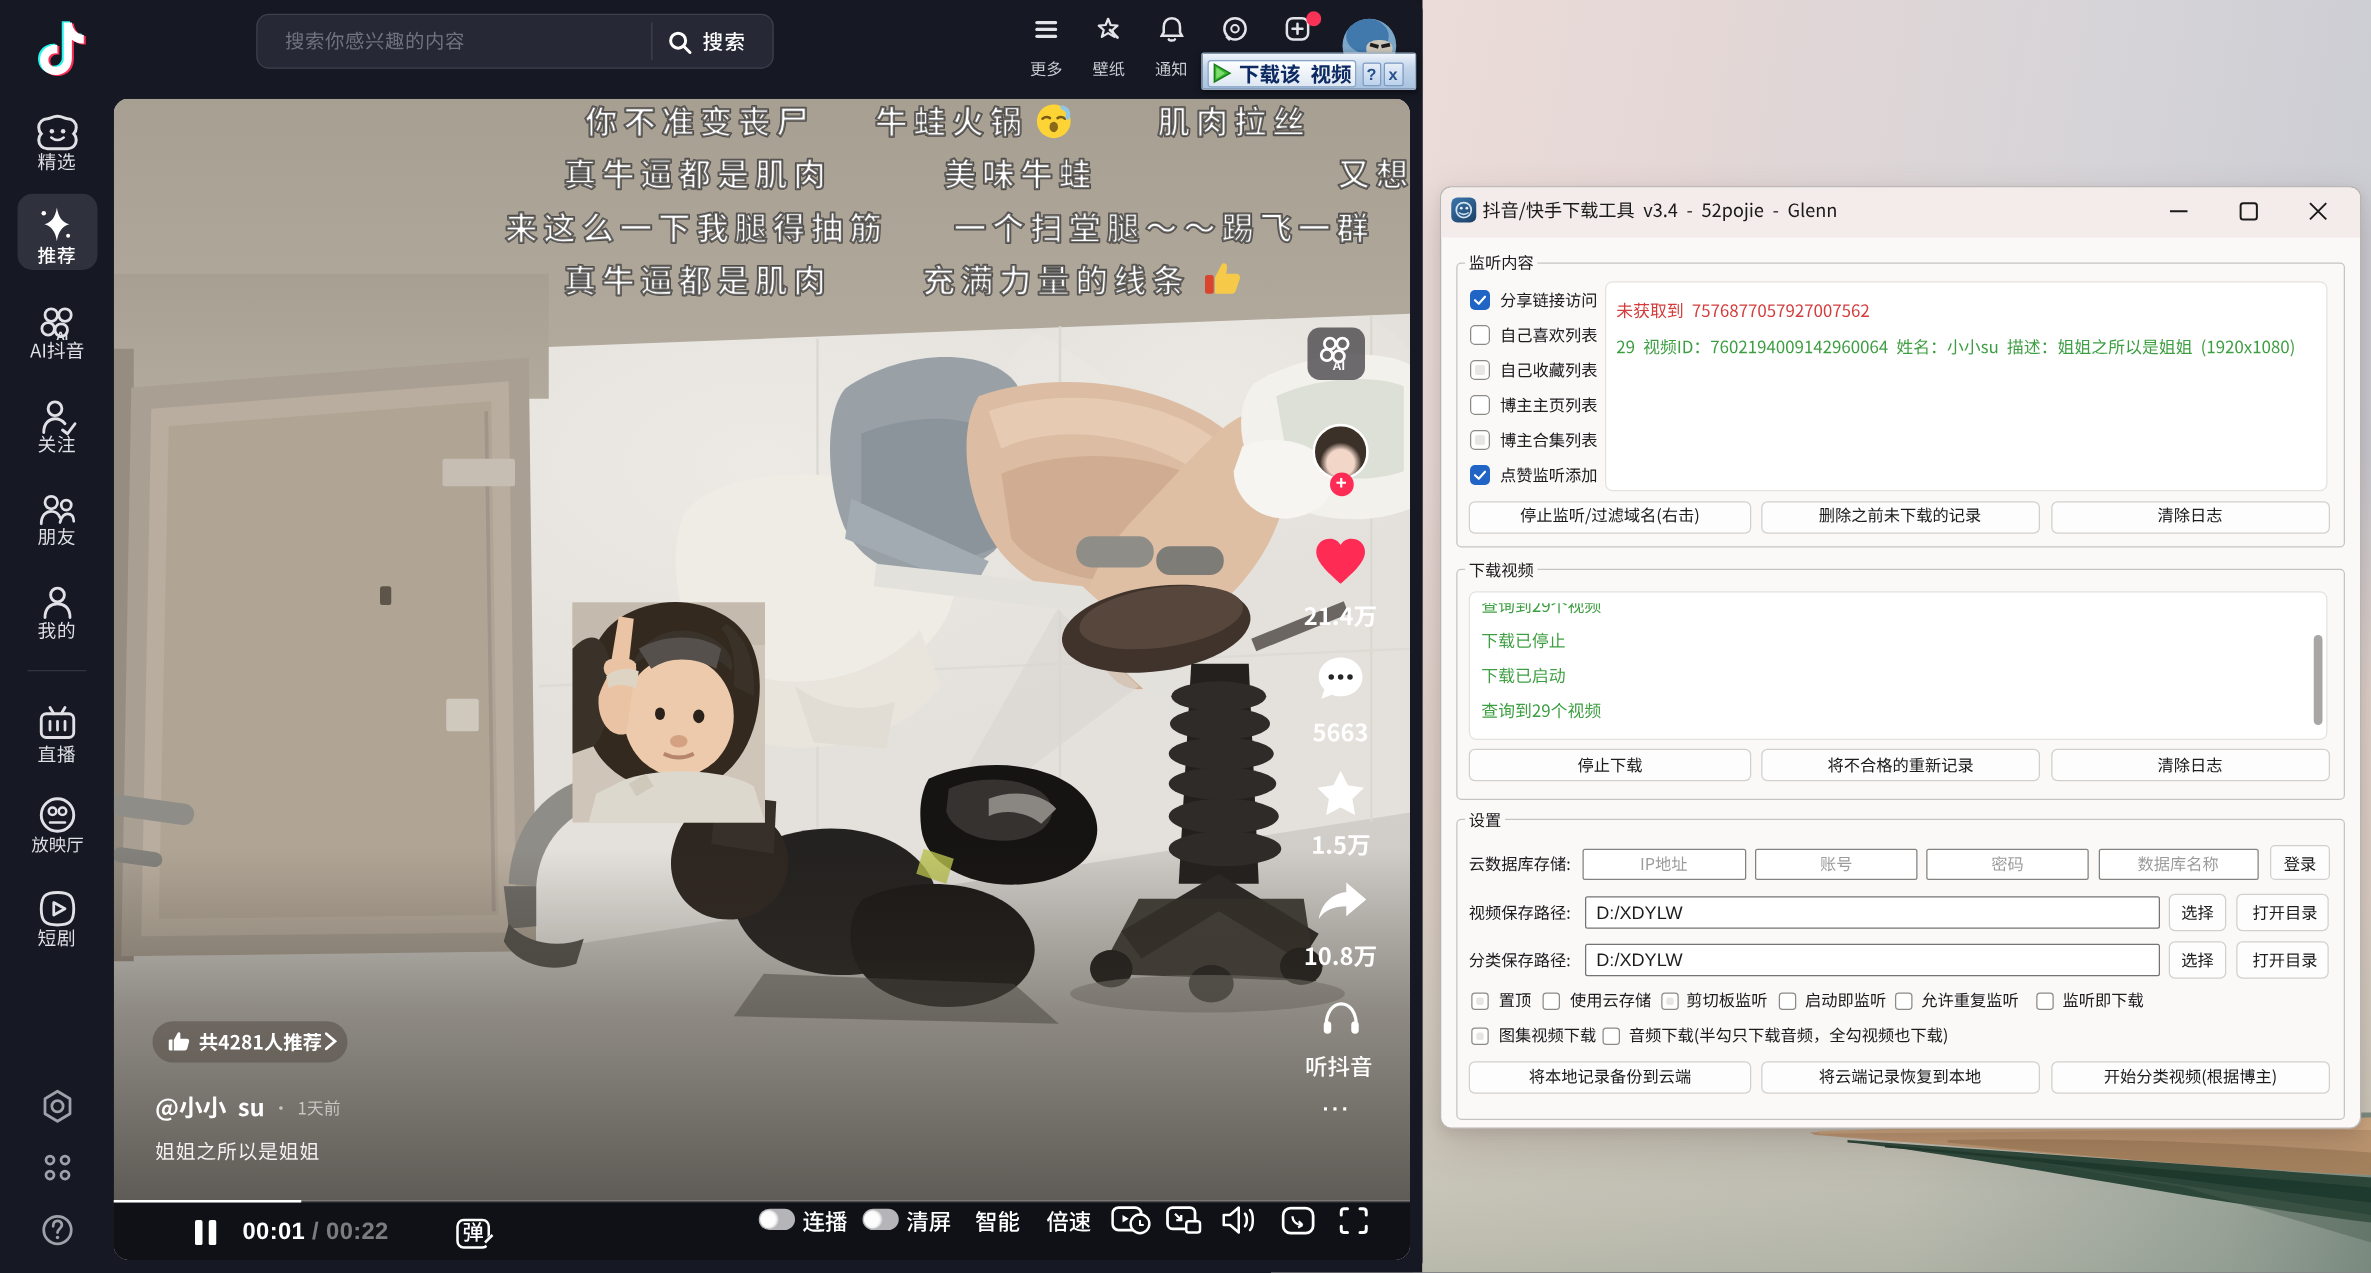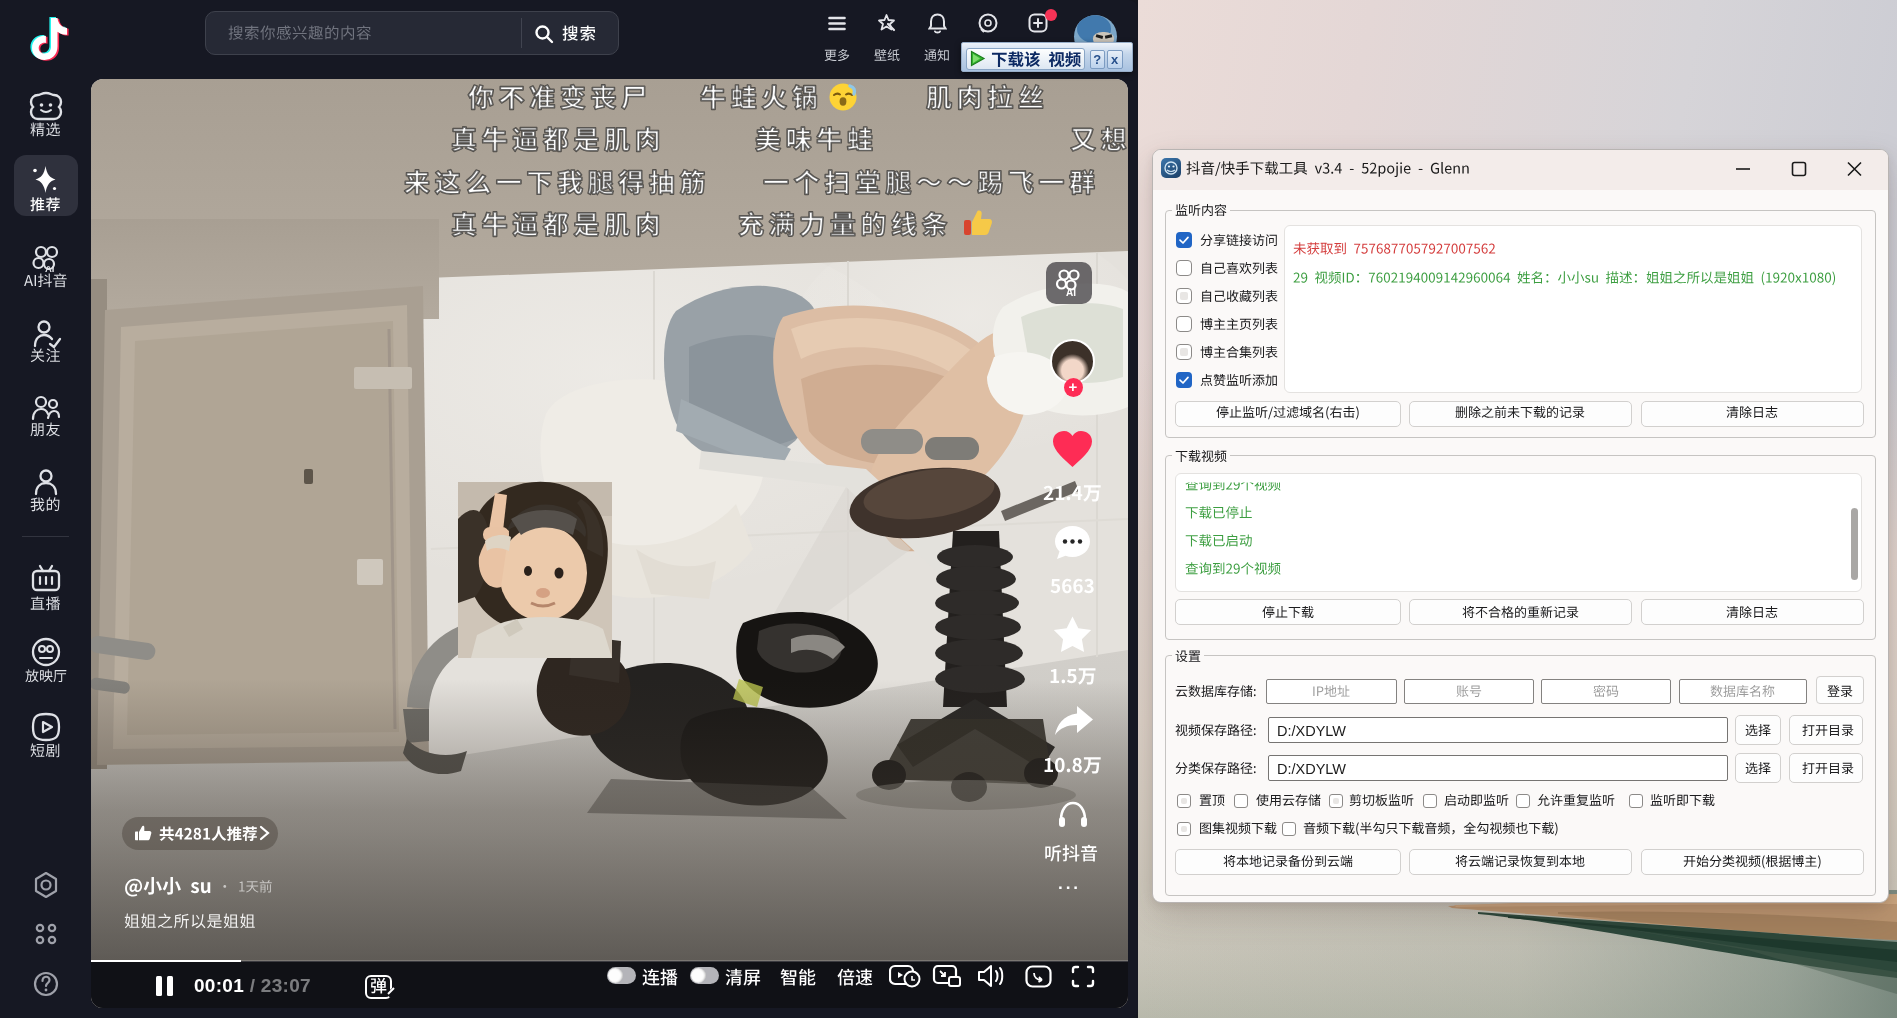--- a/index.html
+++ b/index.html
@@ -296,21 +296,21 @@
 </svg>
 <svg class="abs" style="left:258px;top:825px" width="12" height="16" viewBox="0 0 12 16">
  <path d="M3,2 L10,8 L3,14" stroke="#fff" stroke-width="2.2" fill="none" stroke-linecap="round"></path>
 </svg>
 
 <div class="abs" style="left:91px;top:961px;width:1037px;height:47px;background:#101116;border-radius:0 0 12px 12px"></div>
 <div class="abs" style="left:91px;top:959.5px;width:1037px;height:2.5px;background:rgba(255,255,255,0.18)"></div>
 <div class="abs" style="left:91px;top:959.5px;width:150px;height:2.5px;background:#fff"></div>
 <div class="abs" style="left:155.5px;top:976px;width:6.2px;height:19.5px;background:#fff;border-radius:1.5px"></div>
 <div class="abs" style="left:166.5px;top:976px;width:6.2px;height:19.5px;background:#fff;border-radius:1.5px"></div>
-<div class="abs" style="left:194px;top:975px;font-size:19px;font-weight:bold;color:#fff;letter-spacing:0.3px">00:01 <span style="color:rgba(255,255,255,0.45)">/ 23:07</span></div>
+<div class="abs" style="left:194px;top:975px;font-size:19px;font-weight:bold;color:#fff;letter-spacing:0.3px">00:01 <span style="color:rgba(255,255,255,0.45)">/ 00:22</span></div>
 <svg class="abs" style="left:364px;top:973px" width="32" height="30" viewBox="0 0 32 30">
  <rect x="2" y="3" width="25" height="22" rx="5" fill="none" stroke="#fff" stroke-width="2"></rect>
  <path d="M23,20 L30,13 L32,19 L26,25 Z" fill="#101116"></path>
  <path d="M24,21 L30,15" stroke="#fff" stroke-width="2"></path>
 </svg>
 
 <div class="abs" style="left:606.5px;top:966.5px;width:29px;height:17.5px;background:rgba(235,235,240,0.75);border-radius:9px"></div>
     <div class="abs" style="left:607.7px;top:967.7px;width:15px;height:15px;background:#fdfdfd;border-radius:50%;box-shadow:inset -1px 0 2px rgba(0,0,0,0.25)"></div>
 <div class="abs" style="left:690px;top:966.5px;width:29px;height:17.5px;background:rgba(235,235,240,0.75);border-radius:9px"></div>
     <div class="abs" style="left:691.2px;top:967.7px;width:15px;height:15px;background:#fdfdfd;border-radius:50%;box-shadow:inset -1px 0 2px rgba(0,0,0,0.25)"></div>

